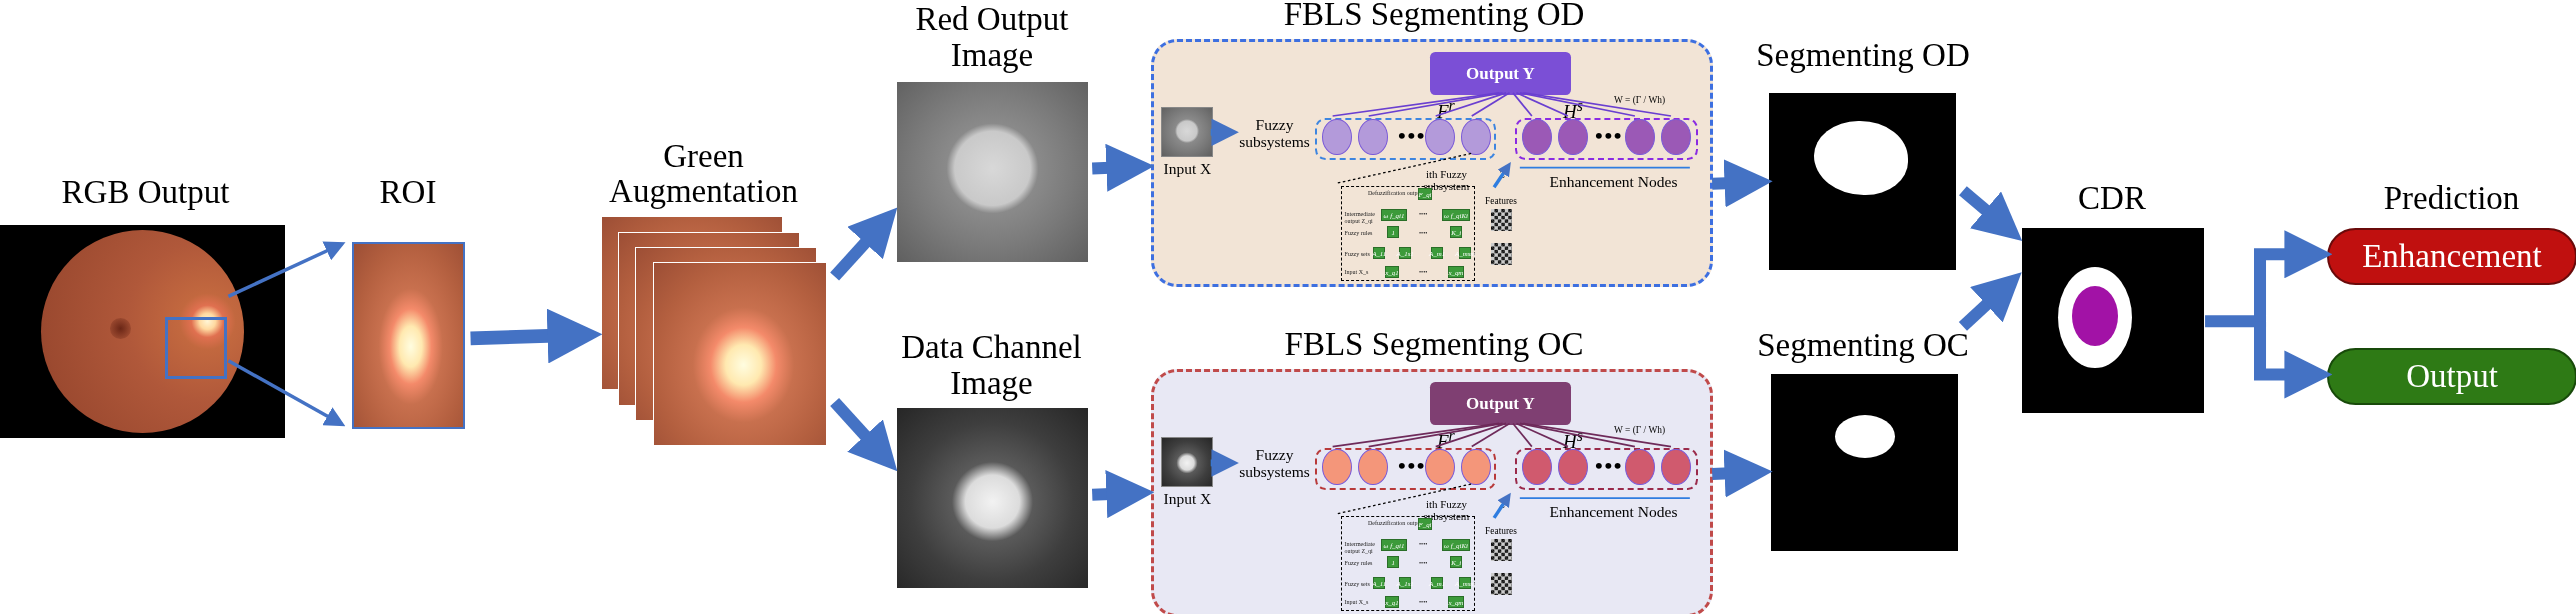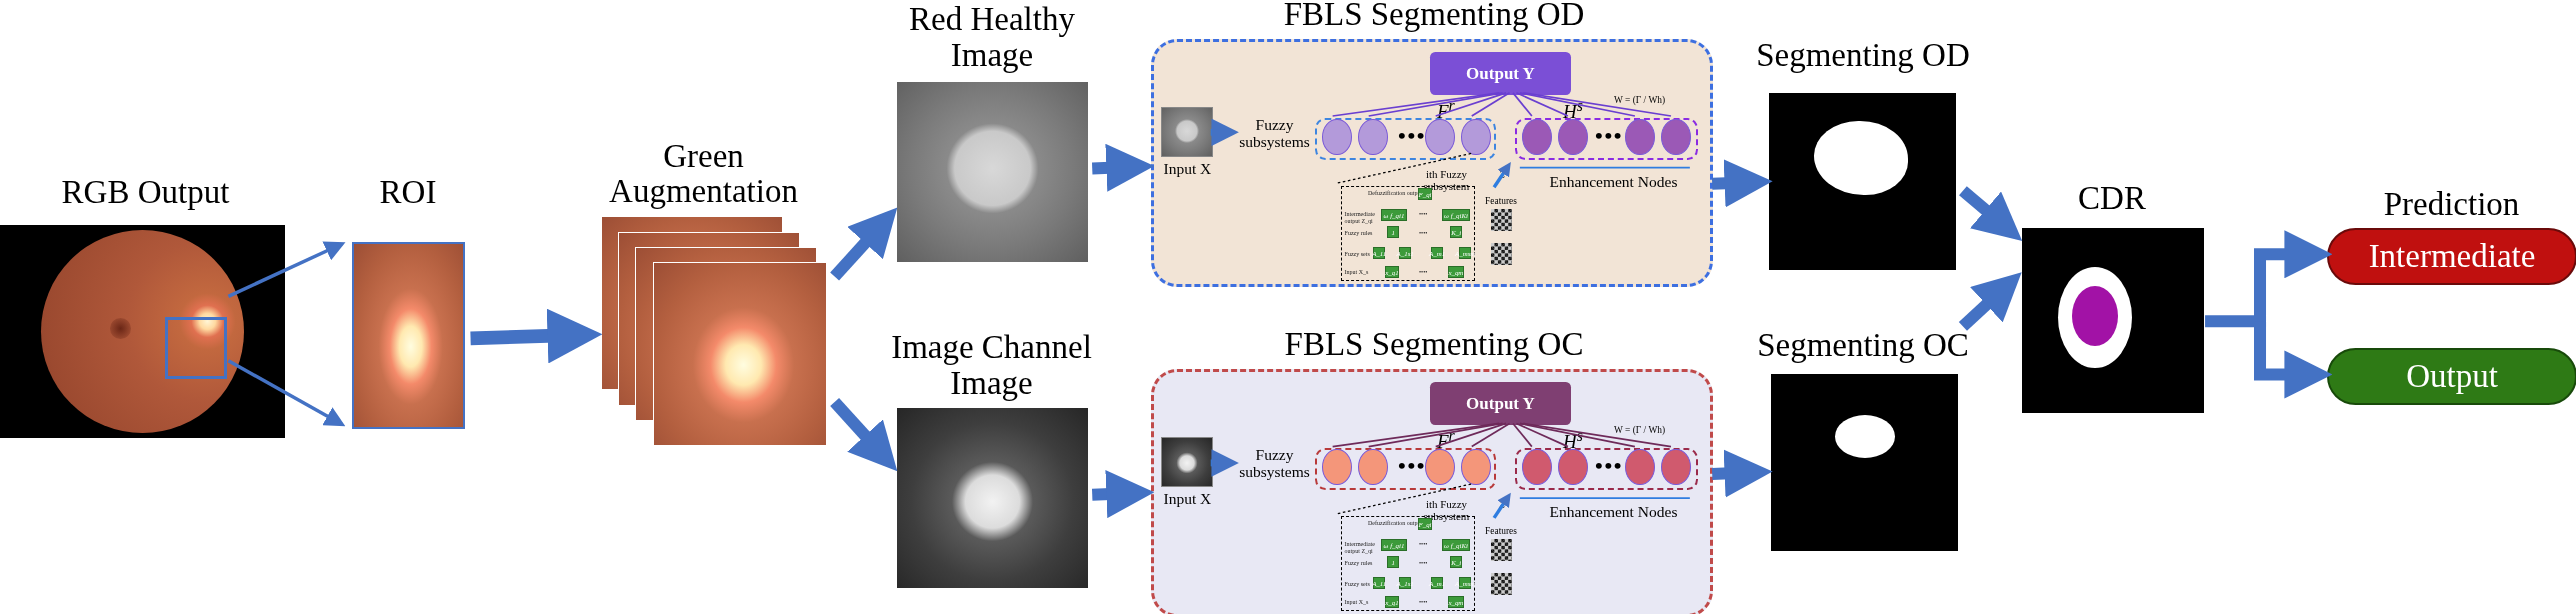--- a/index.html
+++ b/index.html
@@ -33,30 +33,30 @@
           justify-content:center; }
   svg.overlay { position:absolute; left:0; top:0; }
 </style>
 </head>
 <body>
 
 <div class="title" style="left:34px; top:173px; width:223px;">RGB Output</div>
 <div class="title" style="left:352px; top:173px; width:112px;">ROI</div>
 <div class="title" style="left:592px; top:137px; width:223px;">Green</div>
 <div class="title" style="left:592px; top:172px; width:223px;">Augmentation</div>
-<div class="title" style="left:876px; top:0px; width:232px;">Red Healthy</div>
+<div class="title" style="left:876px; top:0px; width:232px;">Red Output</div>
 <div class="title" style="left:876px; top:36px; width:232px;">Image</div>
-<div class="title" style="left:867px; top:328px; width:249px;">Image Channel</div>
+<div class="title" style="left:867px; top:328px; width:249px;">Data Channel</div>
 <div class="title" style="left:867px; top:364px; width:249px;">Image</div>
 <div class="title" style="left:1202px; top:-5.2px; width:464px;">FBLS Segmenting OD</div>
 <div class="title" style="left:1202px; top:325px; width:464px;">FBLS Segmenting OC</div>
 <div class="title" style="left:1743px; top:36px; width:240px;">Segmenting OD</div>
 <div class="title" style="left:1743px; top:326px; width:240px;">Segmenting OC</div>
 <div class="title" style="left:2026px; top:179px; width:172px;">CDR</div>
-<div class="title" style="left:2353px; top:185px; width:197px;">Prediction</div>
+<div class="title" style="left:2353px; top:179px; width:197px;">Prediction</div>
 
 <div class="abs fundus" style="left:0px; top:225px; width:285px; height:213px;">
   <div class="abs" style="left:41px; top:5.2px; width:203px; height:203px; border-radius:50%;
        background: radial-gradient(circle at 82% 45%, #fff6d6 0%, #ffd9a0 4%, #e07050 8%, #c2683f 14%, #b0583a 40%, #9c4a30 80%, #8a4028 100%);"></div>
   <div class="abs" style="left:110px; top:93px; width:20.6px; height:20.6px; border-radius:50%; background:radial-gradient(circle,#6a2616,rgba(120,50,30,0));"></div>
   <div class="abs" style="left:165px; top:92px; width:62px; height:62px; border:3.4px solid #4472c4; box-sizing:border-box;"></div>
 </div>
 
 <div class="abs photo-orange" style="left:352px; top:242px; width:113px; height:187px; border:2.6px solid #4472c4; box-sizing:border-box;"></div>
 
@@ -187,21 +187,21 @@
 </div>
 <div class="seg" style="left:1771px; top:374px; width:187px; height:177px;">
   <div class="blob" style="left:64px; top:41px; width:60px; height:43px;"></div>
 </div>
 
 <div class="seg" style="left:2022px; top:228px; width:182px; height:185px;">
   <div class="blob" style="left:36px; top:39px; width:74px; height:101px;"></div>
   <div class="abs" style="left:50px; top:58px; width:46px; height:60px; border-radius:50%; background:#a212a6;"></div>
 </div>
 
-<div class="pill" style="left:2327px; top:228px; width:246px; height:53px; background:#c0100f; border:2.6px solid #6a0a0a;">Intermediate</div>
+<div class="pill" style="left:2327px; top:228px; width:246px; height:53px; background:#c0100f; border:2.6px solid #6a0a0a;">Enhancement</div>
 <div class="pill" style="left:2327px; top:348px; width:246px; height:53px; background:#2e7a15; border:2.6px solid #184a0a;">Output</div>
 
 <svg class="overlay" width="2576" height="615" viewBox="0 0 3000 716">
   <defs>
     <marker id="ah" viewBox="0 0 10 10" refX="6" refY="5" markerWidth="4" markerHeight="4" orient="auto">
       <path d="M0,0 L10,5 L0,10 z" fill="#4472c4"></path>
     </marker>
     <marker id="ahs" viewBox="0 0 10 10" refX="8" refY="5" markerWidth="6" markerHeight="6" orient="auto">
       <path d="M0,0 L10,5 L0,10 z" fill="#4472c4"></path>
     </marker>

